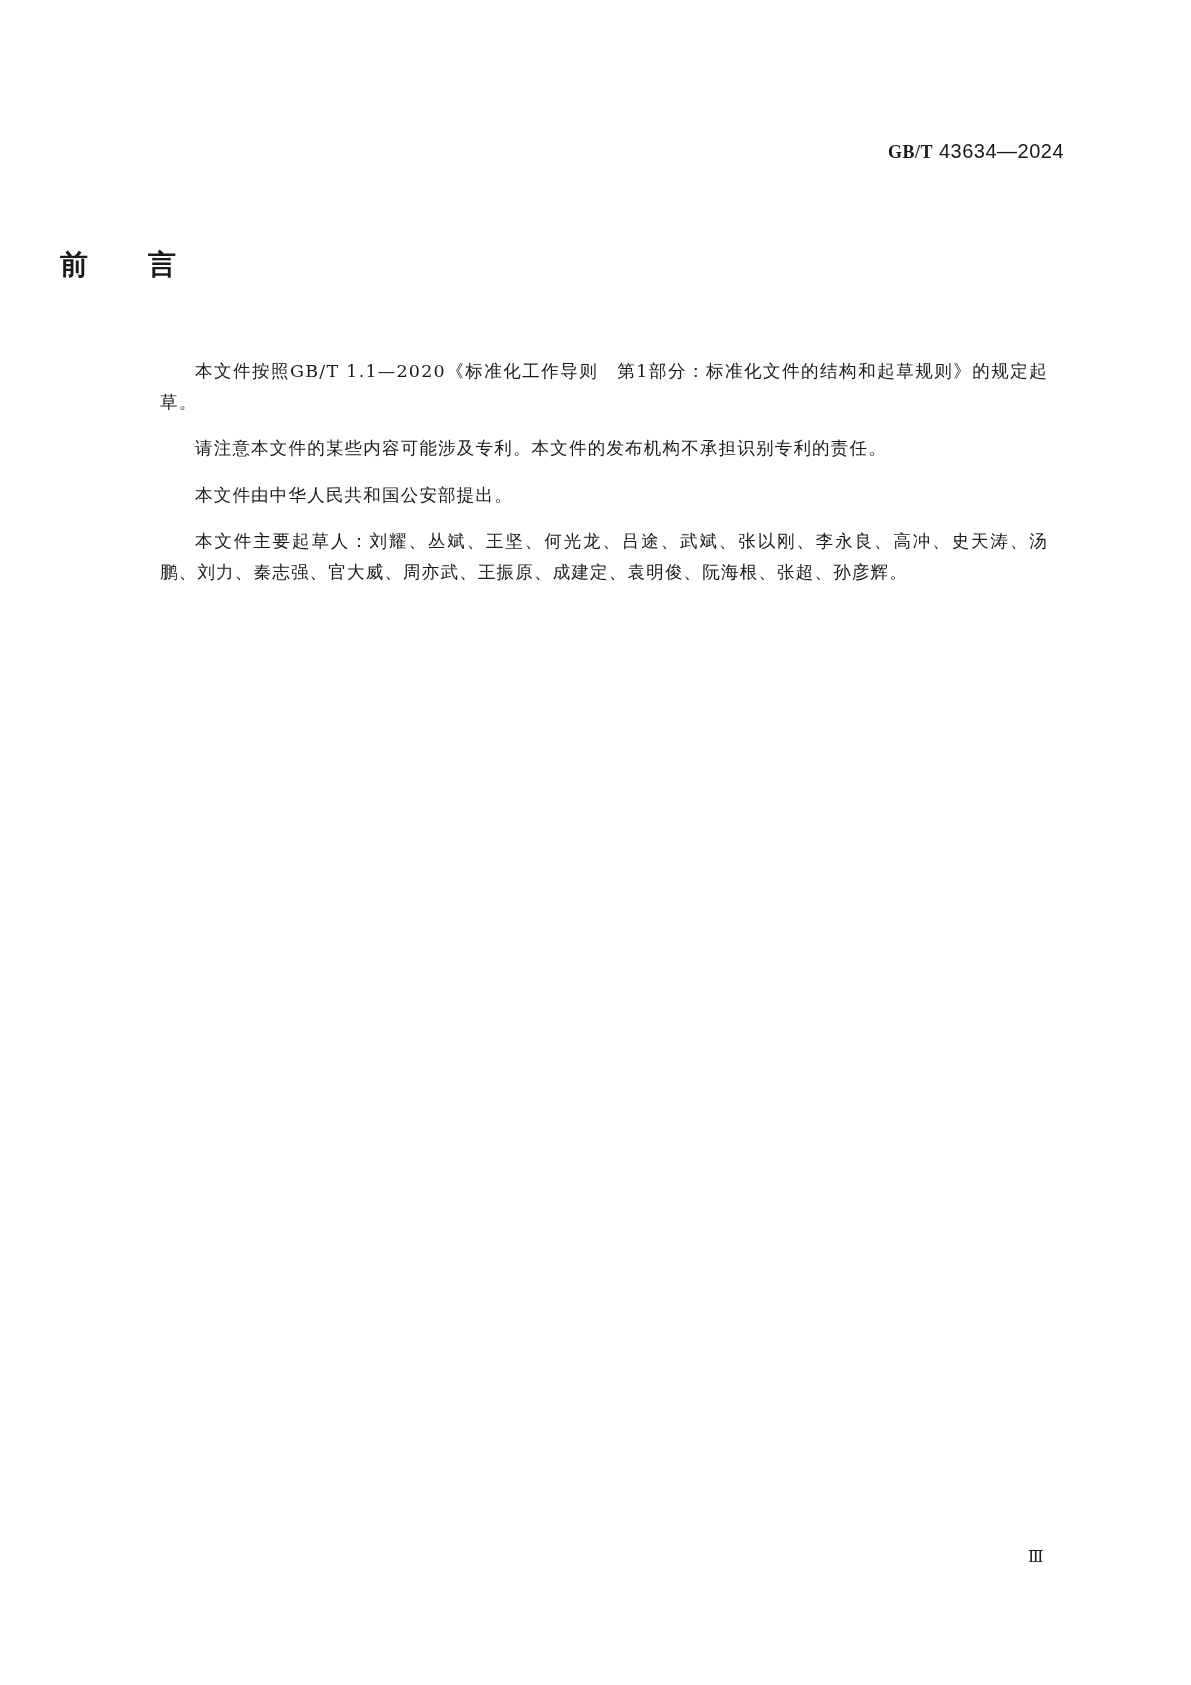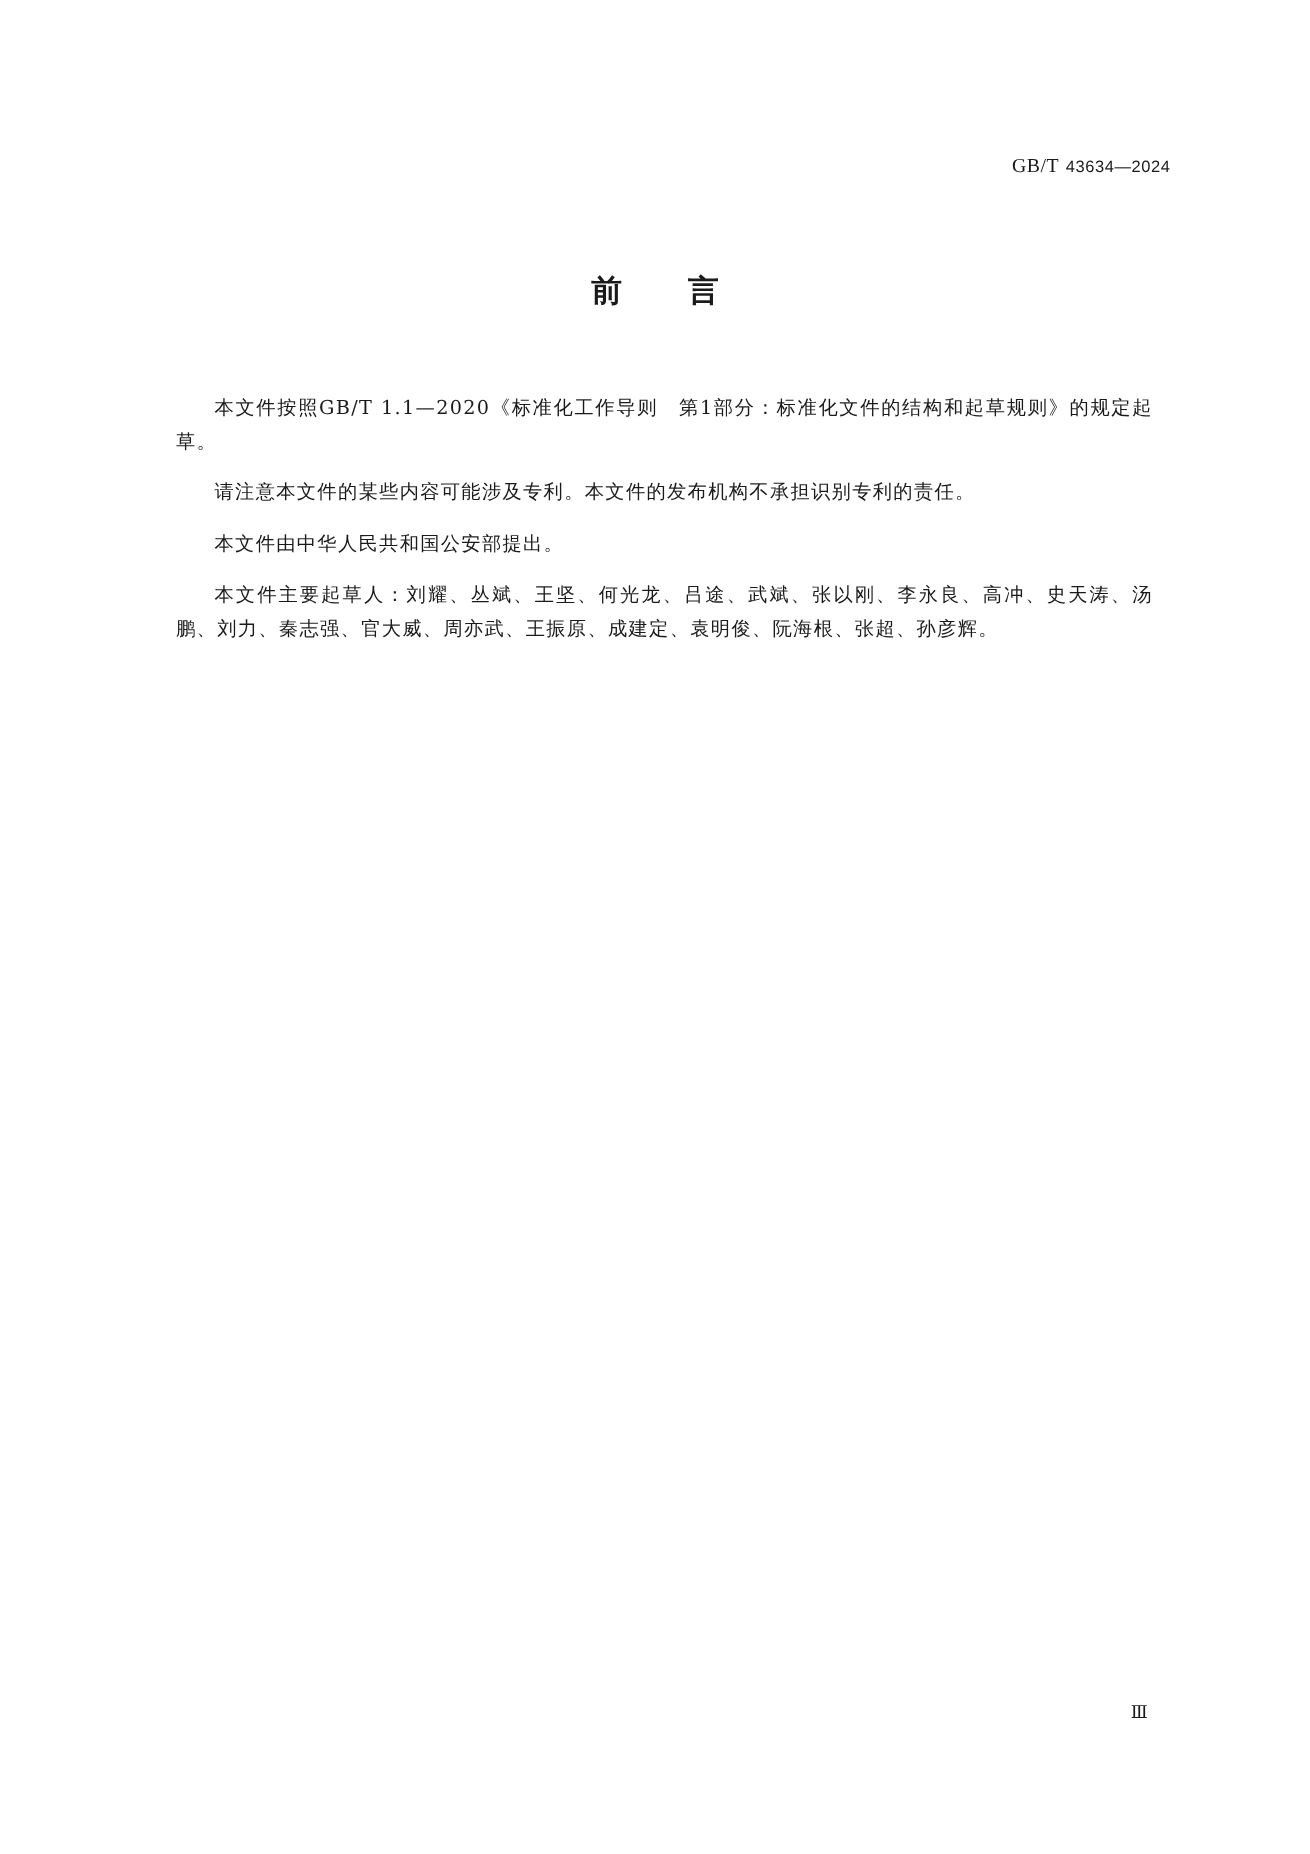--- a/index.html
+++ b/index.html
@@ -18,34 +18,34 @@
     .std-number {
       position: absolute;
       top: 140px;
       right: 127px;
       font-size: 17px;
       letter-spacing: 0.5px;
       white-space: nowrap;
     }
     .std-number .prefix {
       font-family: "Liberation Serif", "DejaVu Serif", serif;
-      font-weight: normal;
+      font-weight: bold;
       font-size: 18px;
     }
     .std-number .num {
       font-family: "Liberation Sans", "DejaVu Sans", sans-serif;
-      font-size: 15px;
+      font-size: 20px;
       margin-left: 6px;
     }
     .title {
       position: absolute;
       top: 246px;
       left: 0;
       width: 1191px;
-      text-align: center;
+      text-align: left;
       font-family: "DejaVu Sans", "Liberation Sans", sans-serif;
       font-weight: bold;
       font-size: 28px;
       letter-spacing: 60px;
       text-indent: 60px;
     }
     .body-text {
       position: absolute;
       top: 340px;
       left: 144px;

